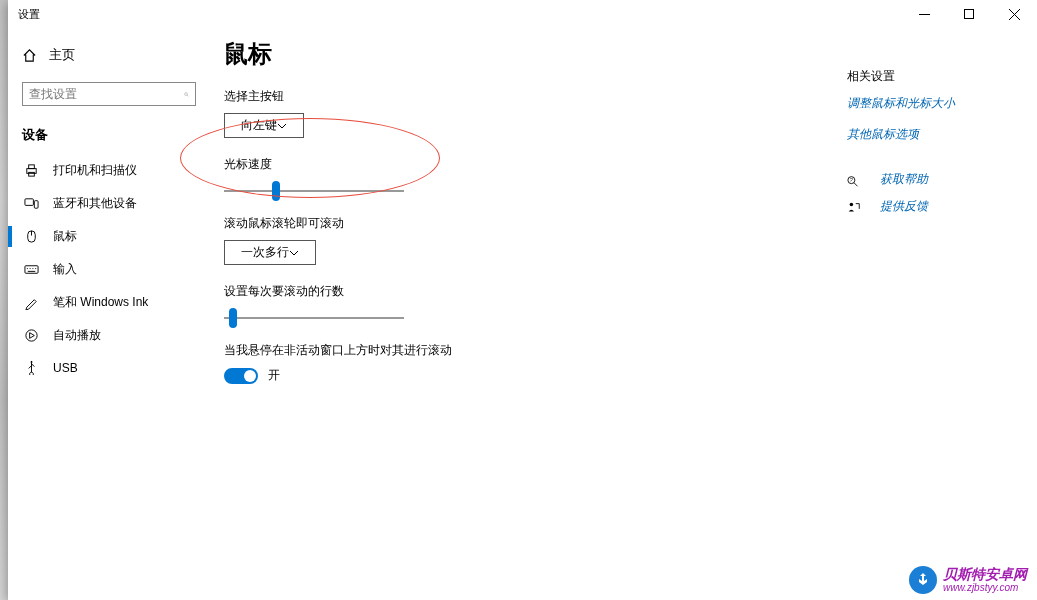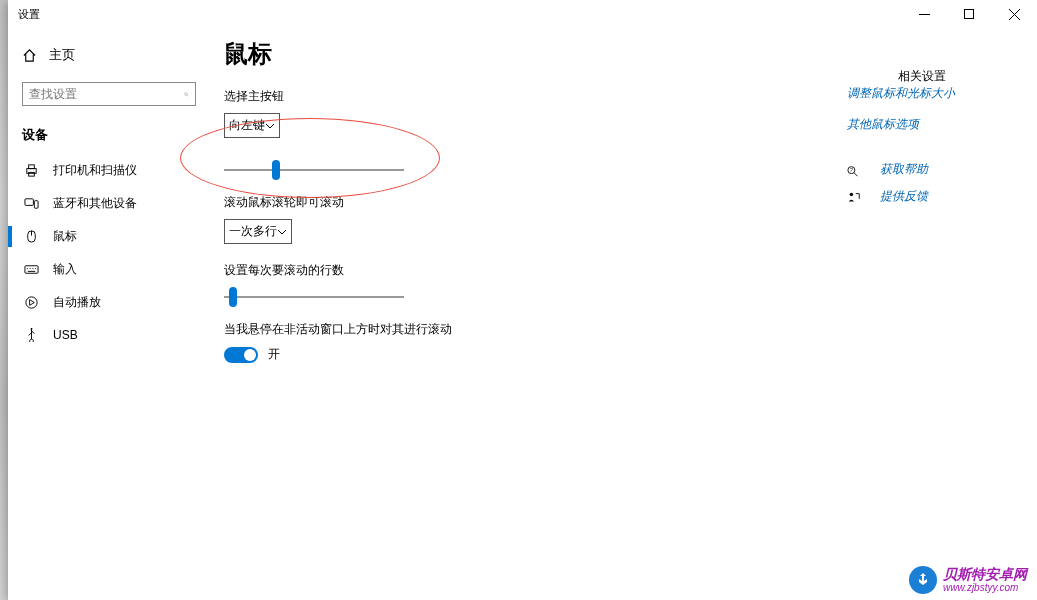--- a/index.html
+++ b/index.html
@@ -114,21 +114,21 @@
   }
   .setting-label {
     font-size: 12px;
     margin-bottom: 8px;
   }
   .combo {
     display: inline-flex;
     align-items: center;
     gap: 0;
     border: 1px solid #555;
-    padding: 3px 4px;
+    padding: 3px 16px;
     font-size: 12px;
     margin-bottom: 18px;
   }
   .combo svg { width: 10px; height: 10px; }
   .slider-wrap {
     width: 180px;
     margin-bottom: 20px;
     margin-top: 4px;
   }
   .slider {
@@ -171,21 +171,21 @@
   }
   
   .rail {
     position: absolute;
     right: 40px;
     top: 40px;
     width: 150px;
     font-size: 12px;
   }
   .rail-header {
-    text-align: center;
+    margin-bottom: 10px;
   }
   .rail-link {
     color: #0066b4;
     margin-bottom: 14px;
     display: block;
     font-style: italic;
   }
   .rail-icon-row {
     display: flex;
     align-items: flex-end;
@@ -280,20 +280,26 @@
       </div>
       <div class="nav-item">
         <svg viewBox="0 0 16 16">
             <rect x="1" y="4" width="14" height="8" rx="1" fill="none" stroke="currentColor"></rect>
             <path d="M3 7h1 M6 7h1 M9 7h1 M12 7h1 M4 10h8" stroke="currentColor"></path>
           </svg>
         <span>输入</span>
       </div>
       <div class="nav-item">
         <svg viewBox="0 0 16 16">
+            <path d="M3 13 L11 5 l2 2 L5 15 l-3 1 z" fill="none" stroke="currentColor"></path>
+          </svg>
+        <span>笔和 Windows Ink</span>
+      </div>
+      <div class="nav-item">
+        <svg viewBox="0 0 16 16">
             <circle cx="8" cy="8" r="6" fill="none" stroke="currentColor"></circle>
             <path d="M6 5 l5 3 l-5 3 z" fill="none" stroke="currentColor"></path>
           </svg>
         <span>自动播放</span>
       </div>
       <div class="nav-item">
         <svg viewBox="0 0 16 16">
             <path d="M8 1 v12 M8 13 a2 2 0 1 0 0.001 0 M8 4 l3 3 M8 6 l-3 3 M5 9 h0 M11 7 h0" fill="none" stroke="currentColor"></path>
             <circle cx="8" cy="2" r="1" fill="currentColor"></circle>
           </svg>
@@ -305,20 +311,21 @@
       <h1>鼠标</h1>
 
       <div class="setting-label">选择主按钮</div>
       <div class="combo">
         <span>向左键</span>
         <svg viewBox="0 0 10 10">
             <path d="M1 3 L5 7 L9 3" fill="none" stroke="currentColor"></path>
           </svg>
       </div>
 
+      <div class="setting-label">光标速度</div>
       <div class="slider-wrap">
         <input type="range" class="slider" min="0" max="100" value="28" style="">
       </div>
 
       <div class="annot" style="left:-30px; top:90px; width:260px; height:80px;"></div>
 
       <div class="setting-label">滚动鼠标滚轮即可滚动</div>
       <div class="combo">
         <span>一次多行</span>
         <svg viewBox="0 0 10 10">

